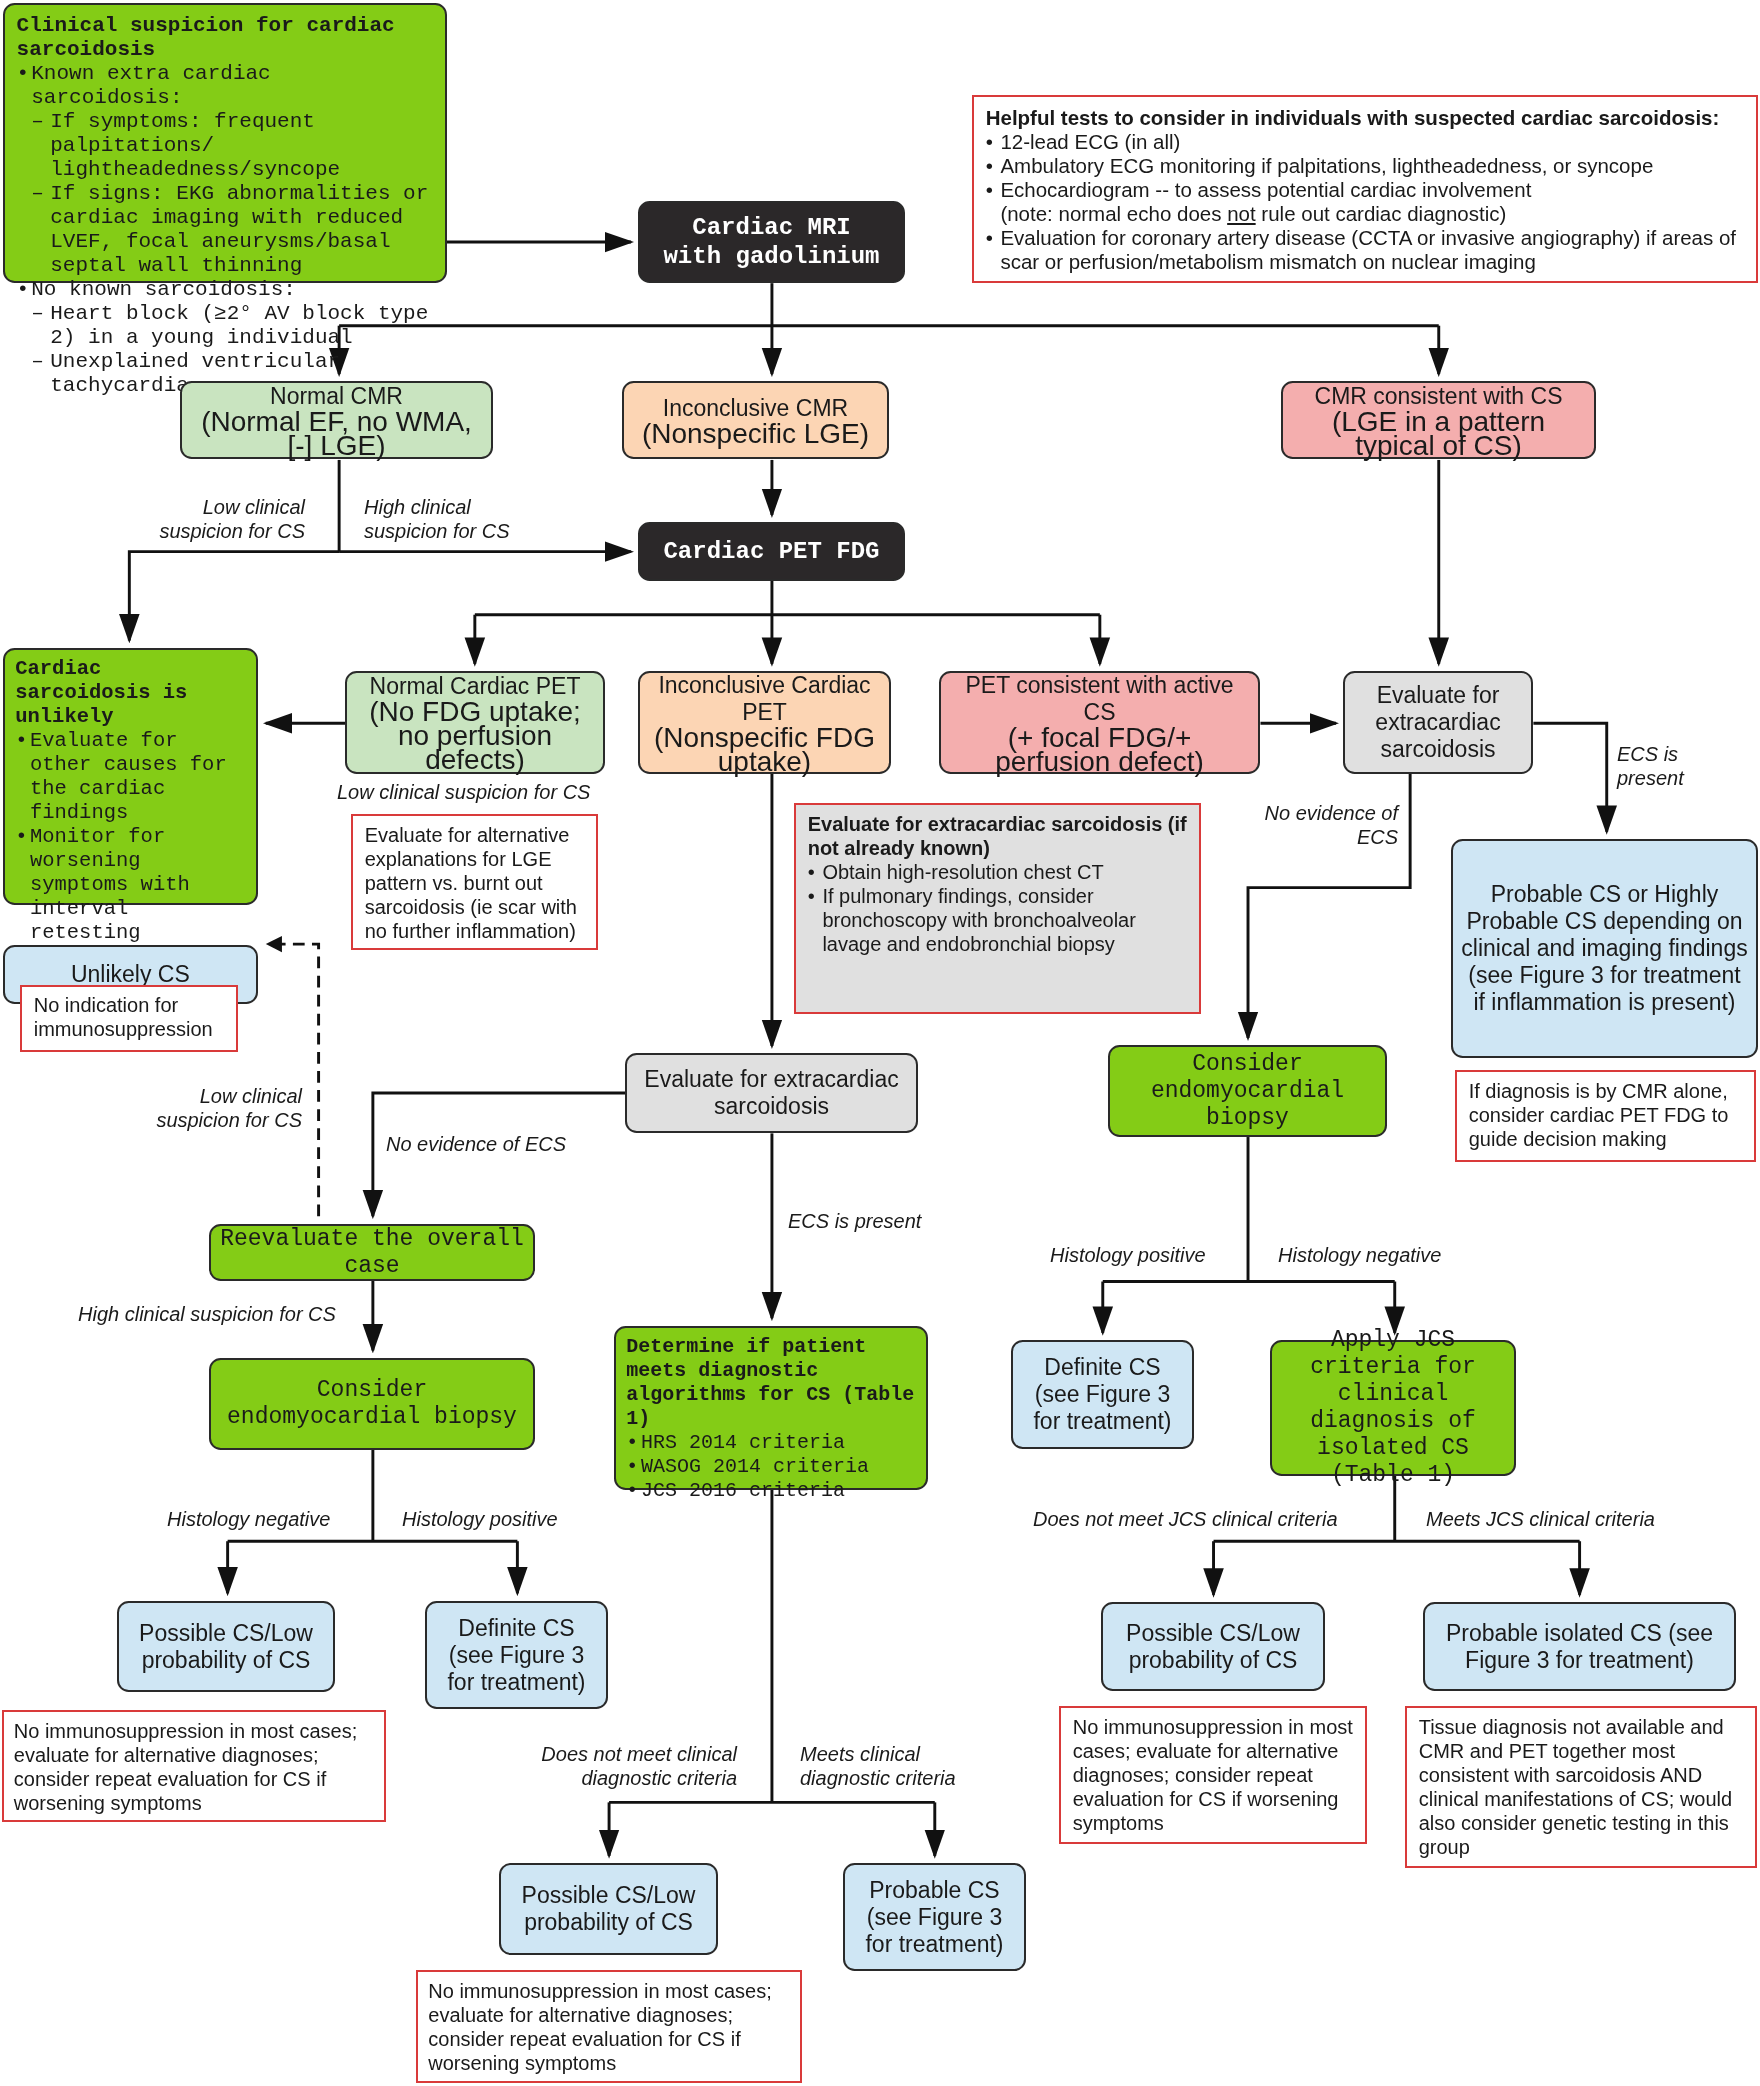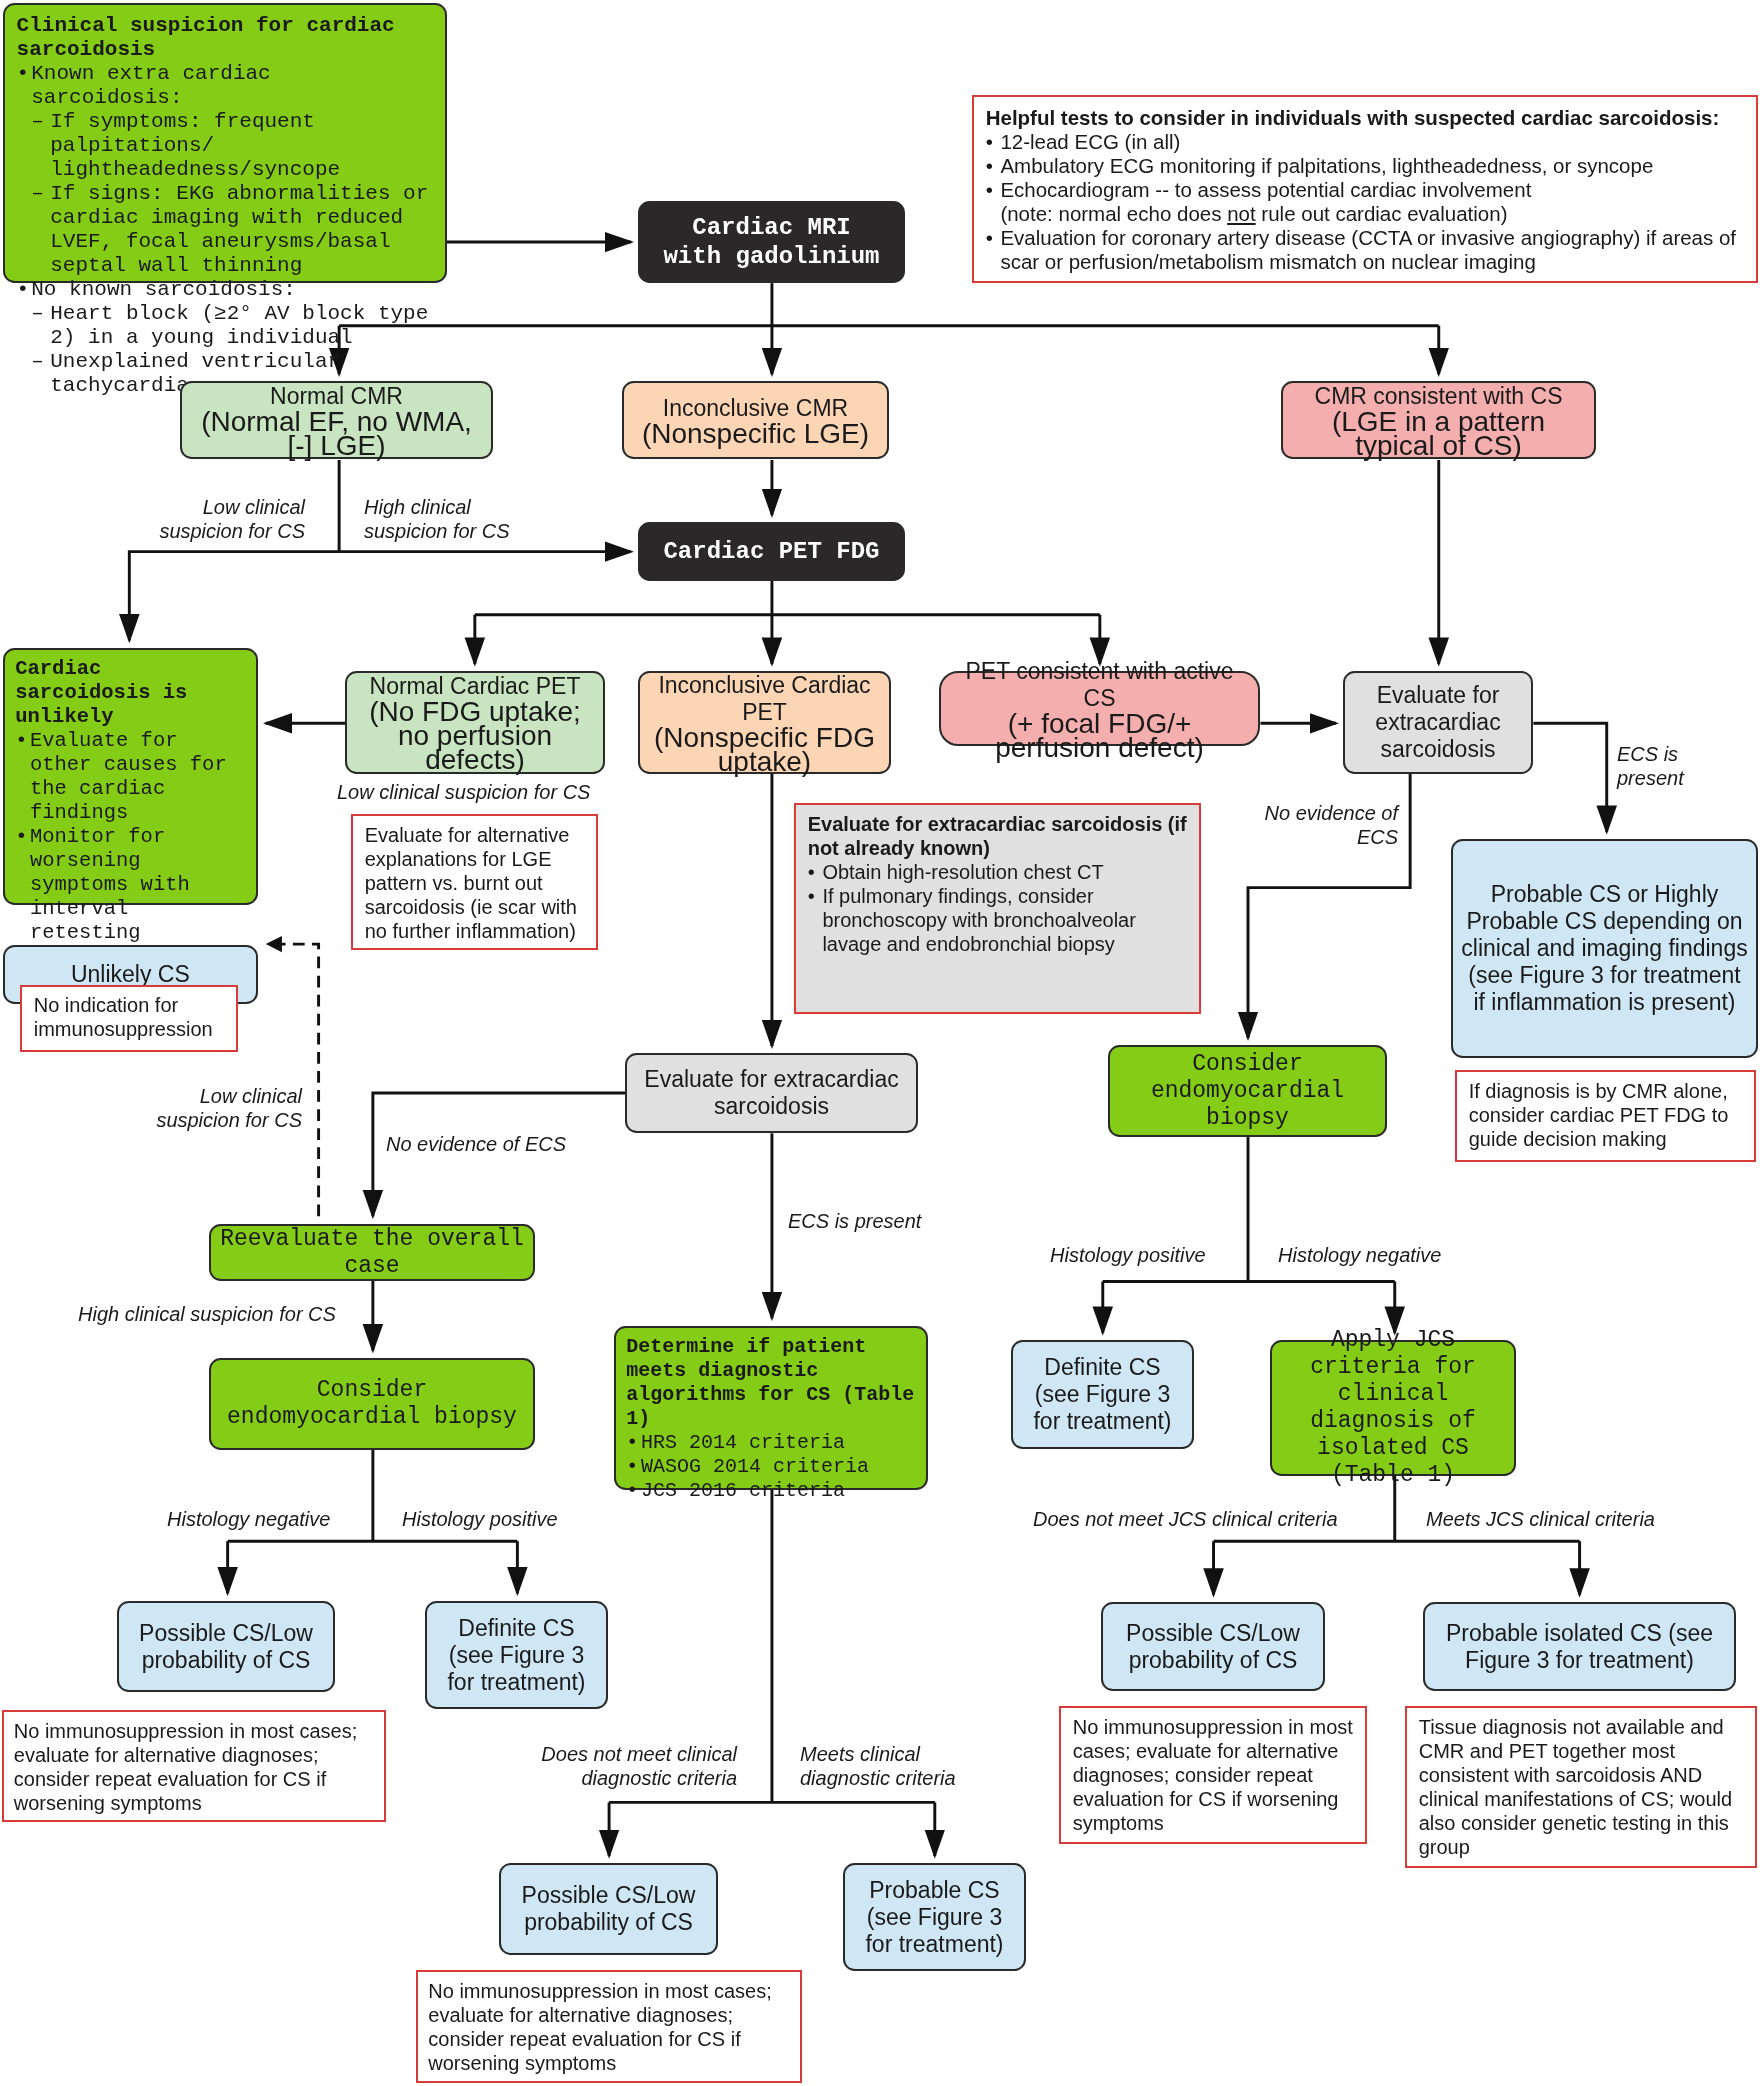--- a/index.html
+++ b/index.html
@@ -128,21 +128,21 @@
   </ul>
 </div>
 
 <div class="note" style="left:972px;top:95px;width:786px;height:188px;padding:8.8px 11.7px;font-size:20.5px;line-height:24px;">
   <div class="hd">Helpful tests to consider in individuals with suspected cardiac sarcoidosis:</div>
   <ul class="bul">
     <li>12-lead ECG (in all)</li>
     <li>Ambulatory ECG monitoring if palpitations, lightheadedness, or syncope</li>
     <li>
       <span>Echocardiogram -- to assess potential cardiac involvement</span><br>
-      <span>(note: normal echo does </span><u>not</u><span> rule out cardiac evaluation)</span>
+      <span>(note: normal echo does </span><u>not</u><span> rule out cardiac diagnostic)</span>
     </li>
     <li>Evaluation for coronary artery disease (CCTA or invasive angiography) if areas of scar or perfusion/metabolism mismatch on nuclear imaging</li>
   </ul>
 </div>
 
 <div class="box dark" style="left:638px;top:201px;width:267px;height:82px;">
   <div>Cardiac MRI</div>
   <div>with gadolinium</div>
 </div>
 
@@ -179,21 +179,21 @@
 </div>
 
 <div class="box green" style="left:345px;top:671px;width:260px;height:103px;">
   <div>Normal Cardiac PET</div>
   <div class="sub">(No FDG uptake; no perfusion defects)</div>
 </div>
 <div class="box orange" style="left:638px;top:671px;width:253px;height:103px;">
   <div>Inconclusive Cardiac PET</div>
   <div class="sub">(Nonspecific FDG uptake)</div>
 </div>
-<div class="box red" style="left:939px;top:671px;width:321px;height:75px;border-radius:19px;">
+<div class="box red" style="left:939px;top:671px;width:321px;height:103px;">
   <div>PET consistent with active CS</div>
   <div class="sub">(+ focal FDG/+ perfusion defect)</div>
 </div>
 <div class="box gray" style="left:1343px;top:671px;width:190px;height:103px;">
   <div>Evaluate for extracardiac sarcoidosis</div>
 </div>
 
 <div class="lbl" style="left:337px;top:780px;">
   <span>Low clinical suspicion for CS</span>
 </div>

